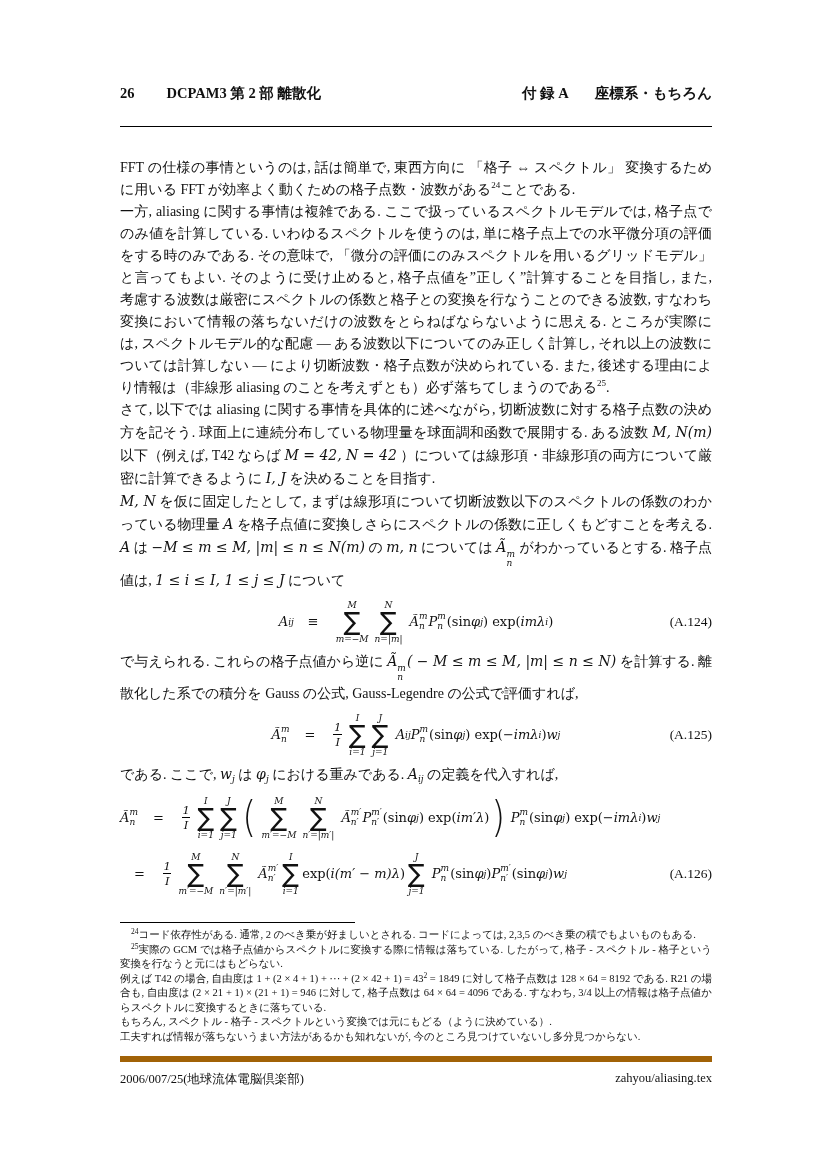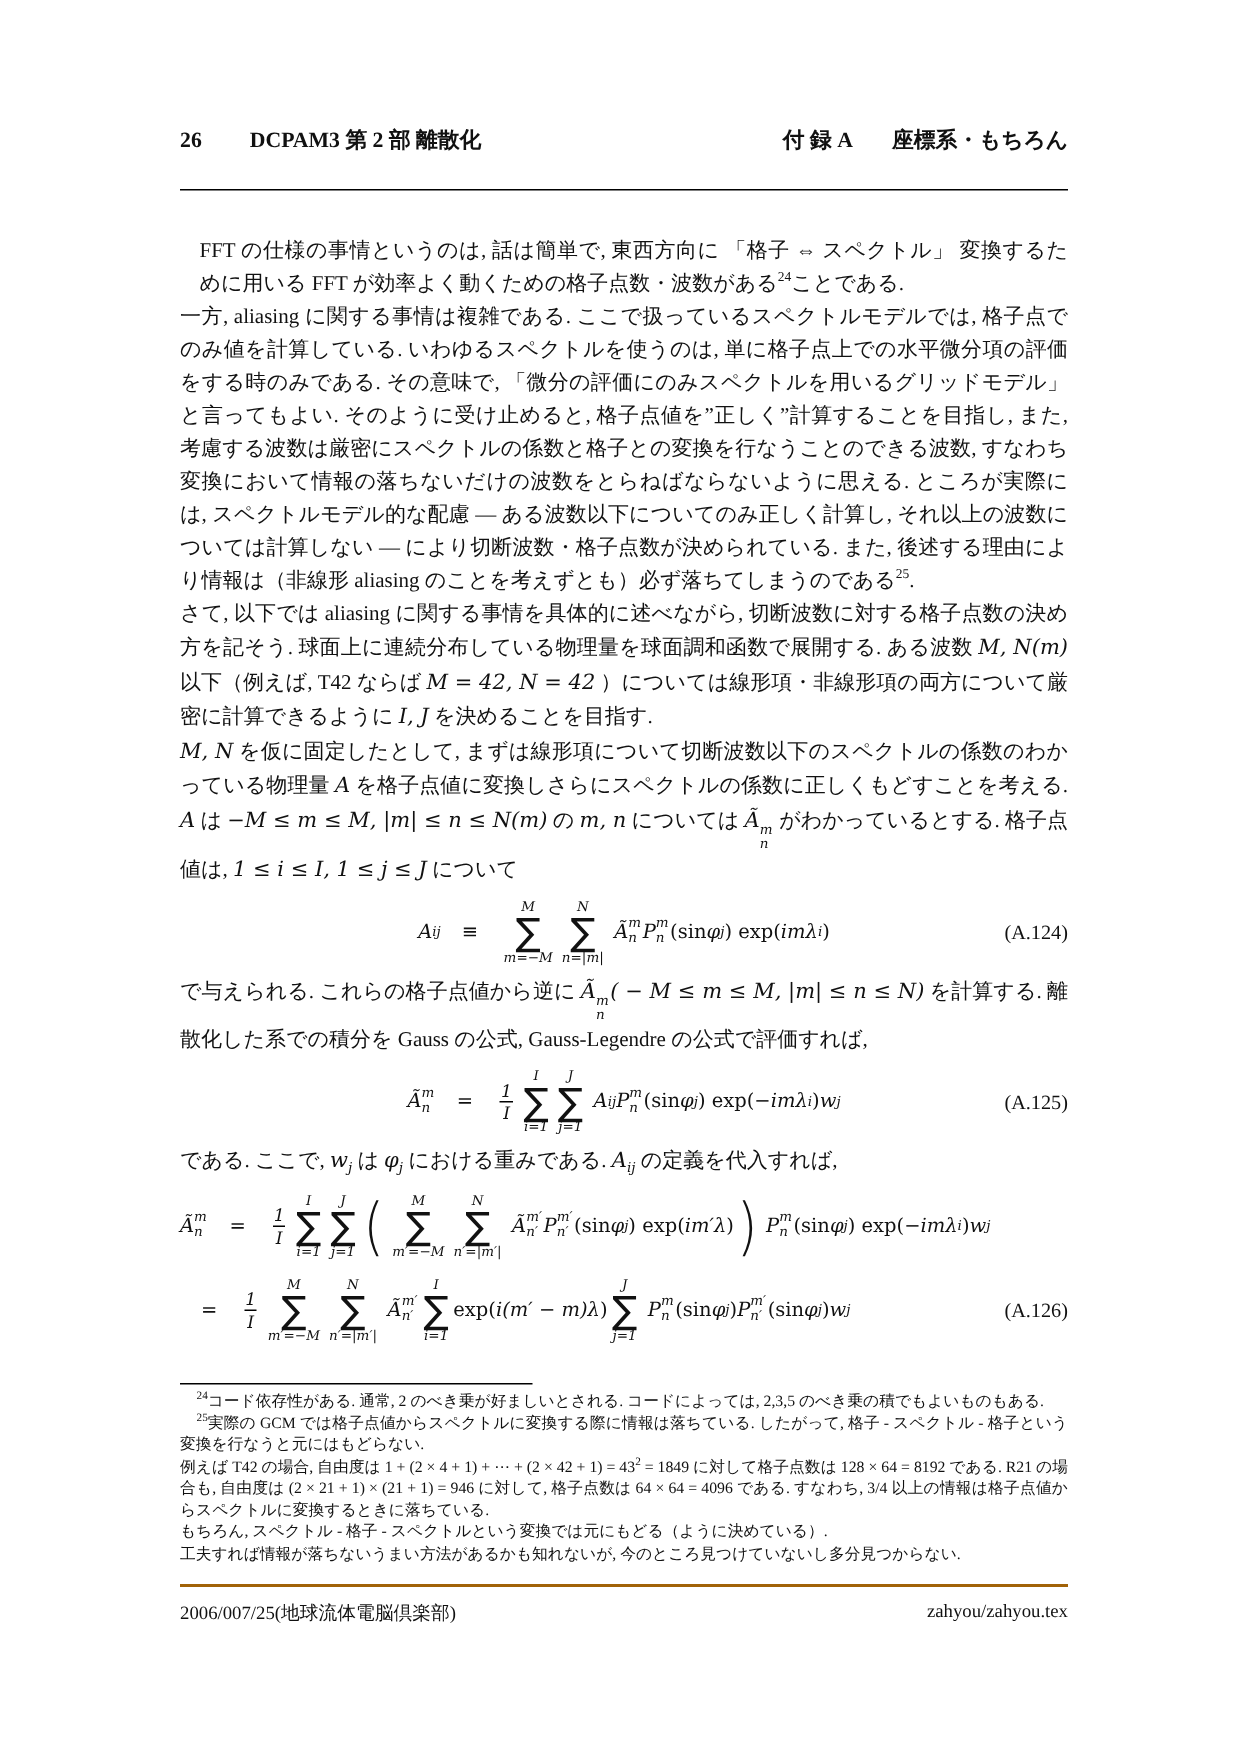--- a/index.html
+++ b/index.html
@@ -61,41 +61,41 @@
   
   .footnotes { position:absolute; left:120px; top:922px; width:592px;
                font-size:10.5px; line-height:14.5px; text-align:justify; }
   .fn-rule { width:235px; border-top:1px solid #000; margin-bottom:5px; }
   .fn-par { text-indent:11px; }
   .fn-par.noindent { text-indent:0; }
   .footnotes sup { font-size:7.5px; line-height:0; }
 
   
   .footer { position:absolute; left:120px; top:1056px; width:592px;
-            border-top:2px solid #a16207; padding-top:9px;
+            border-top:6px solid #a16207; padding-top:9px;
             display:flex; justify-content:space-between; font-size:12.5px; }
 </style>
 </head>
 <body>
 
 <div class="page">
   <div class="content">
 
     <div class="header">
       <div class="hgroup">
         <span class="pageno">26</span>
         <span>DCPAM3 第 2 部 離散化</span>
       </div>
       <div class="hgroup">
         <span class="appendix">付 録 A</span>
         <span>座標系・もちろん</span>
       </div>
     </div>
 
-    <p class="par" style="margin-top:30px;margin-left:13px;"><span>FFT の仕様の事情というのは, 話は簡単で, 東西方向に 「格子 ⇔ スペクトル」 変換するために用いる FFT が効率よく動くための格子点数・波数がある</span><sup class="fnm">24</sup><span>ことである.</span></p>
+    <p class="par" style="margin-top:30px;"><span>FFT の仕様の事情というのは, 話は簡単で, 東西方向に 「格子 ⇔ スペクトル」 変換するために用いる FFT が効率よく動くための格子点数・波数がある</span><sup class="fnm">24</sup><span>ことである.</span></p>
 
     <p class="par"><span>一方, aliasing に関する事情は複雑である. ここで扱っているスペクトルモデルでは, 格子点でのみ値を計算している. いわゆるスペクトルを使うのは, 単に格子点上での水平微分項の評価をする時のみである. その意味で, 「微分の評価にのみスペクトルを用いるグリッドモデル」 と言ってもよい. そのように受け止めると, 格子点値を”正しく”計算することを目指し, また, 考慮する波数は厳密にスペクトルの係数と格子との変換を行なうことのできる波数, すなわち変換において情報の落ちないだけの波数をとらねばならないように思える. ところが実際には, スペクトルモデル的な配慮 — ある波数以下についてのみ正しく計算し, それ以上の波数については計算しない — により切断波数・格子点数が決められている. また, 後述する理由により情報は（非線形 aliasing のことを考えずとも）必ず落ちてしまうのである</span><sup class="fnm">25</sup><span>.</span></p>
 
     <p class="par"><span>さて, 以下では aliasing に関する事情を具体的に述べながら, 切断波数に対する格子点数の決め方を記そう. 球面上に連続分布している物理量を球面調和函数で展開する. ある波数 </span><span class="mi">M, N(m)</span><span> 以下（例えば, T42 ならば </span><span class="mi">M = 42, N = 42</span><span> ）については線形項・非線形項の両方について厳密に計算できるように </span><span class="mi">I, J</span><span> を決めることを目指す.</span></p>
 
     <p class="par"><span class="mi">M, N</span><span> を仮に固定したとして, まずは線形項について切断波数以下のスペクトルの係数のわかっている物理量 </span><span class="mi">A</span><span> を格子点値に変換しさらにスペクトルの係数に正しくもどすことを考える. </span><span class="mi">A</span><span> は </span><span class="mi">−M ≤ m ≤ M,  |m| ≤ n ≤ N(m)</span><span> の </span><span class="mi">m, n</span><span> については </span><span class="mi">Ã</span><span class="ss">
           <span>m</span>
           <span>n</span>
         </span><span> がわかっているとする. 格子点値は, </span><span class="mi">1 ≤ i ≤ I, 1 ≤ j ≤ J</span><span> について</span></p>
 
@@ -316,15 +316,15 @@
     <div class="fn-rule"></div>
     <div class="fn-par"><sup>24</sup><span>コード依存性がある. 通常, 2 のべき乗が好ましいとされる. コードによっては, 2,3,5 のべき乗の積でもよいものもある.</span></div>
     <div class="fn-par"><sup>25</sup><span>実際の GCM では格子点値からスペクトルに変換する際に情報は落ちている. したがって, 格子 - スペクトル - 格子という変換を行なうと元にはもどらない.</span></div>
     <div class="fn-par noindent"><span>例えば T42 の場合, 自由度は 1 + (2 × 4 + 1) + ⋯ + (2 × 42 + 1) = 43</span><sup class="bs2">2</sup><span> = 1849 に対して格子点数は 128 × 64 = 8192 である. R21 の場合も, 自由度は (2 × 21 + 1) × (21 + 1) = 946 に対して, 格子点数は 64 × 64 = 4096 である. すなわち, 3/4 以上の情報は格子点値からスペクトルに変換するときに落ちている.</span></div>
     <div class="fn-par noindent"><span>もちろん, スペクトル - 格子 - スペクトルという変換では元にもどる（ように決めている）.</span></div>
     <div class="fn-par noindent"><span>工夫すれば情報が落ちないうまい方法があるかも知れないが, 今のところ見つけていないし多分見つからない.</span></div>
   </div>
 
   <div class="footer">
     <span>2006/007/25(地球流体電脳倶楽部)</span>
-    <span>zahyou/zahyou.tex</span>
+    <span>zahyou/aliasing.tex</span>
   </div>
 </div>
 
 </body></html>

